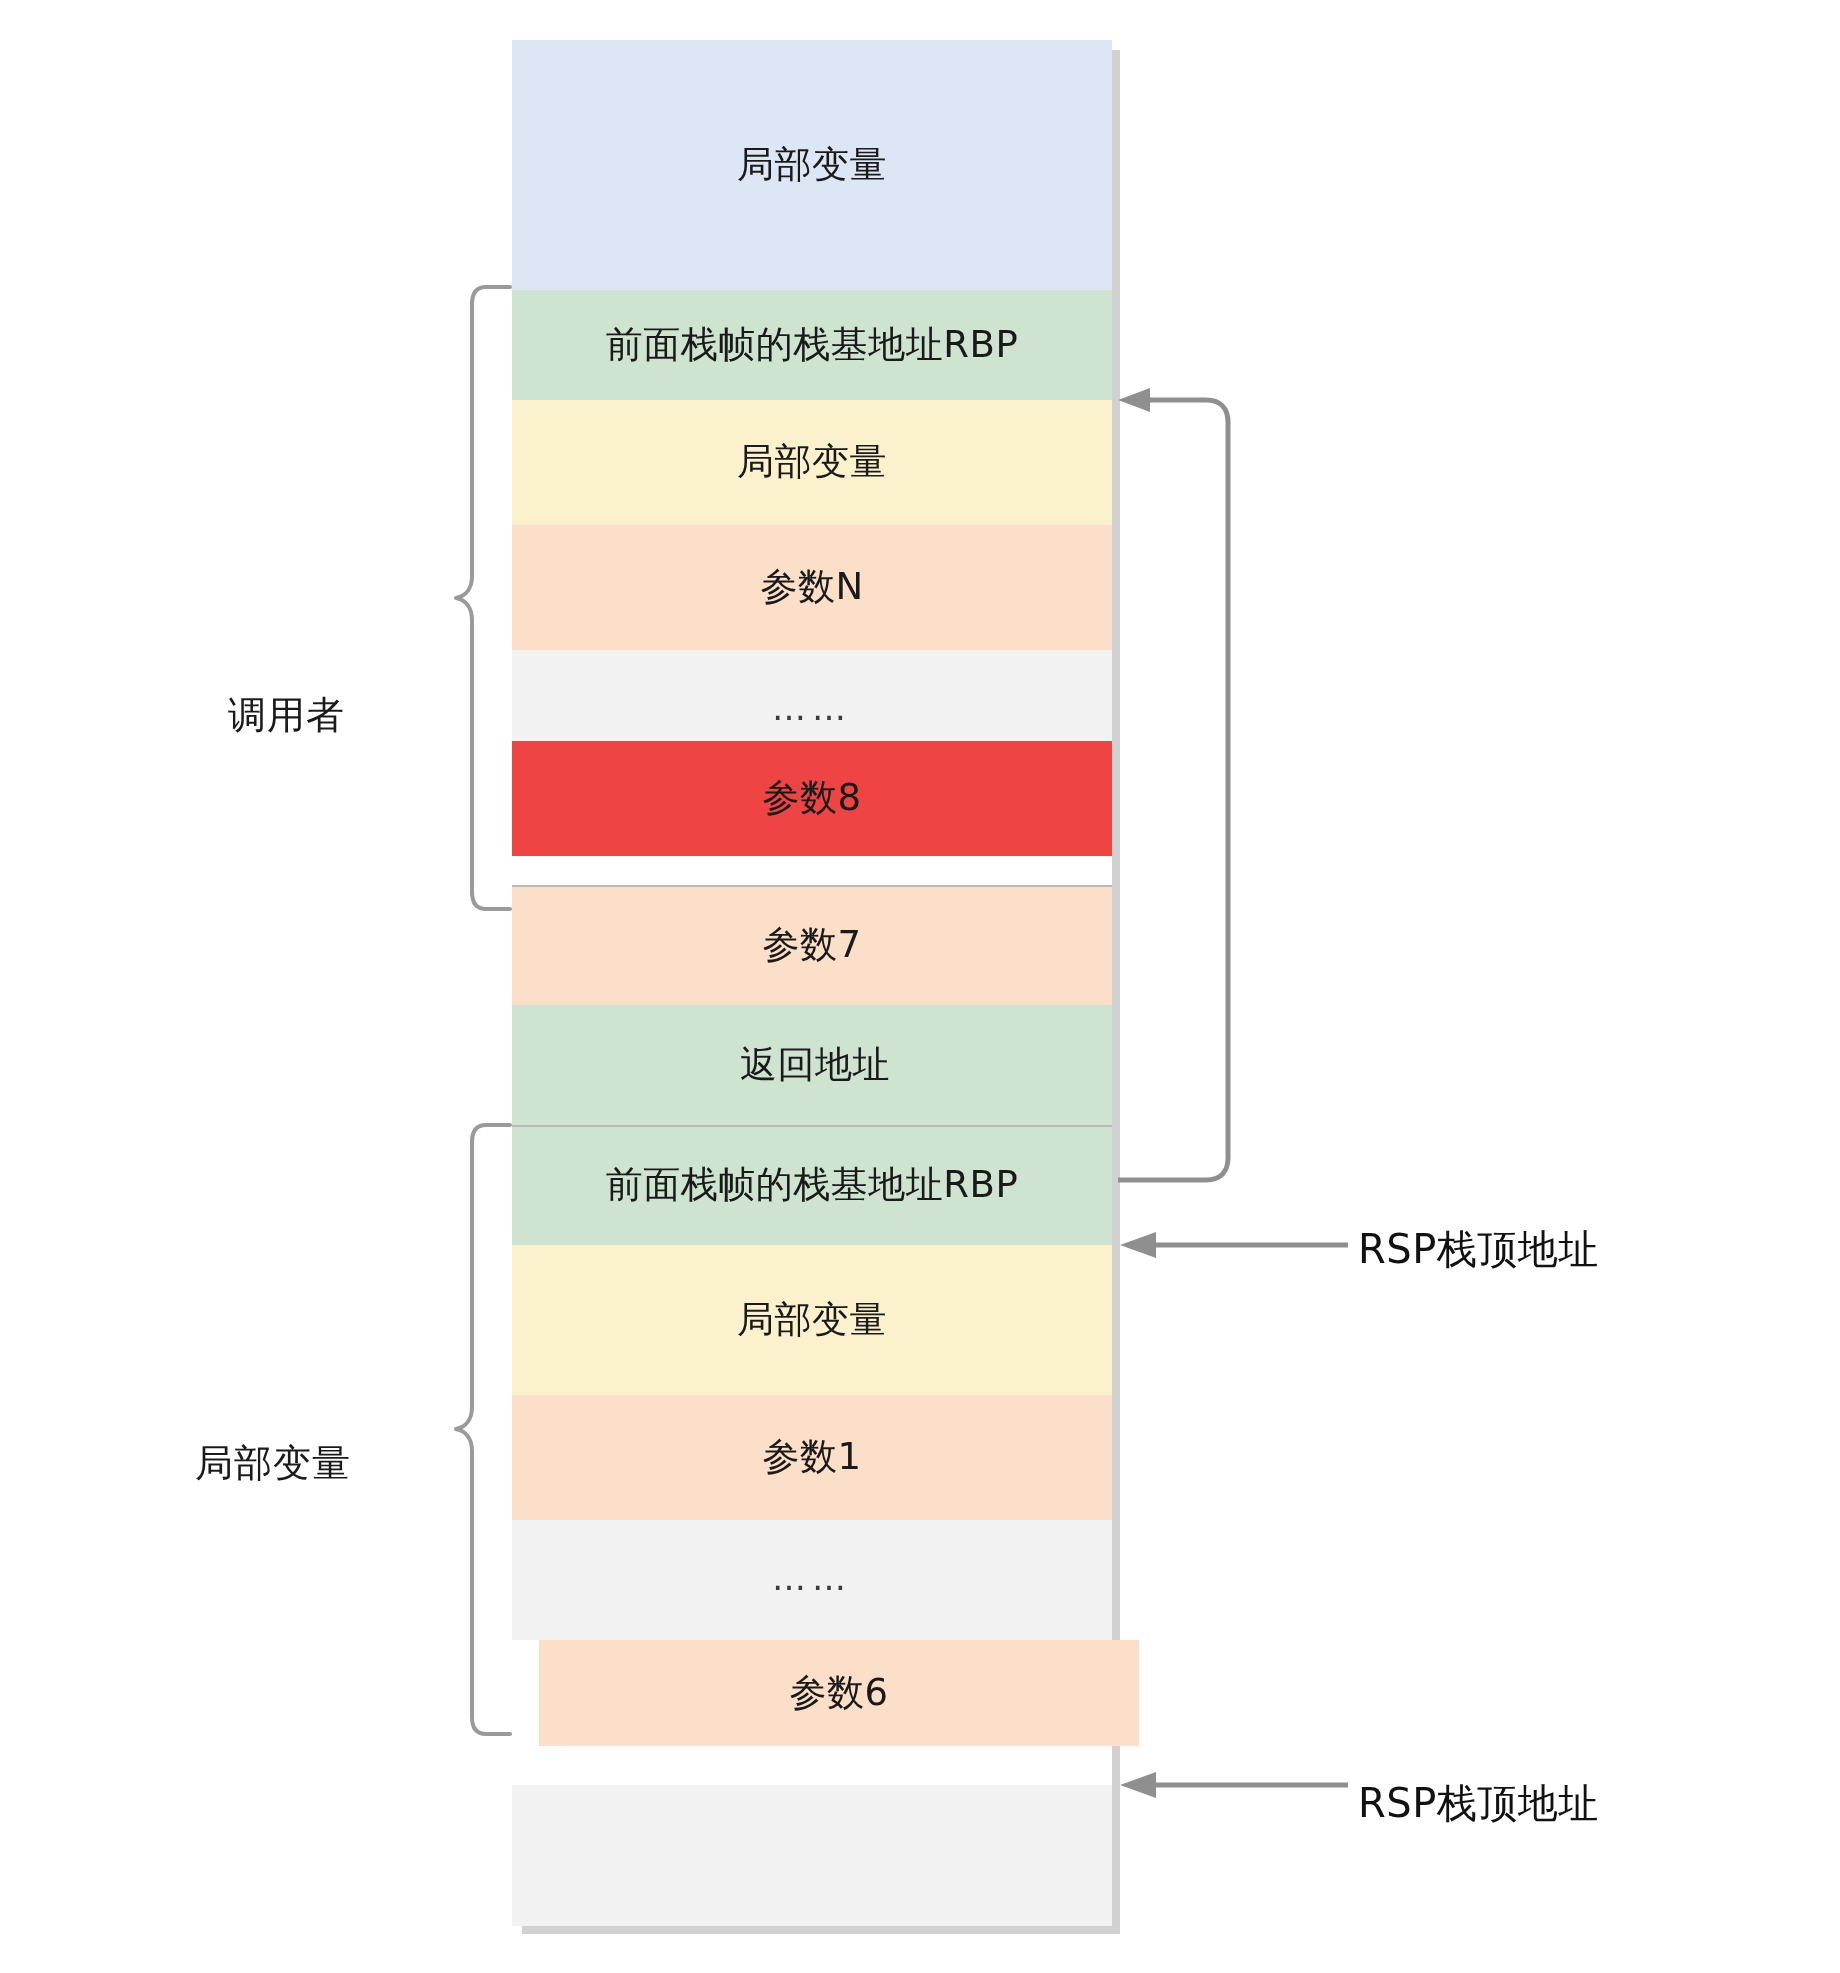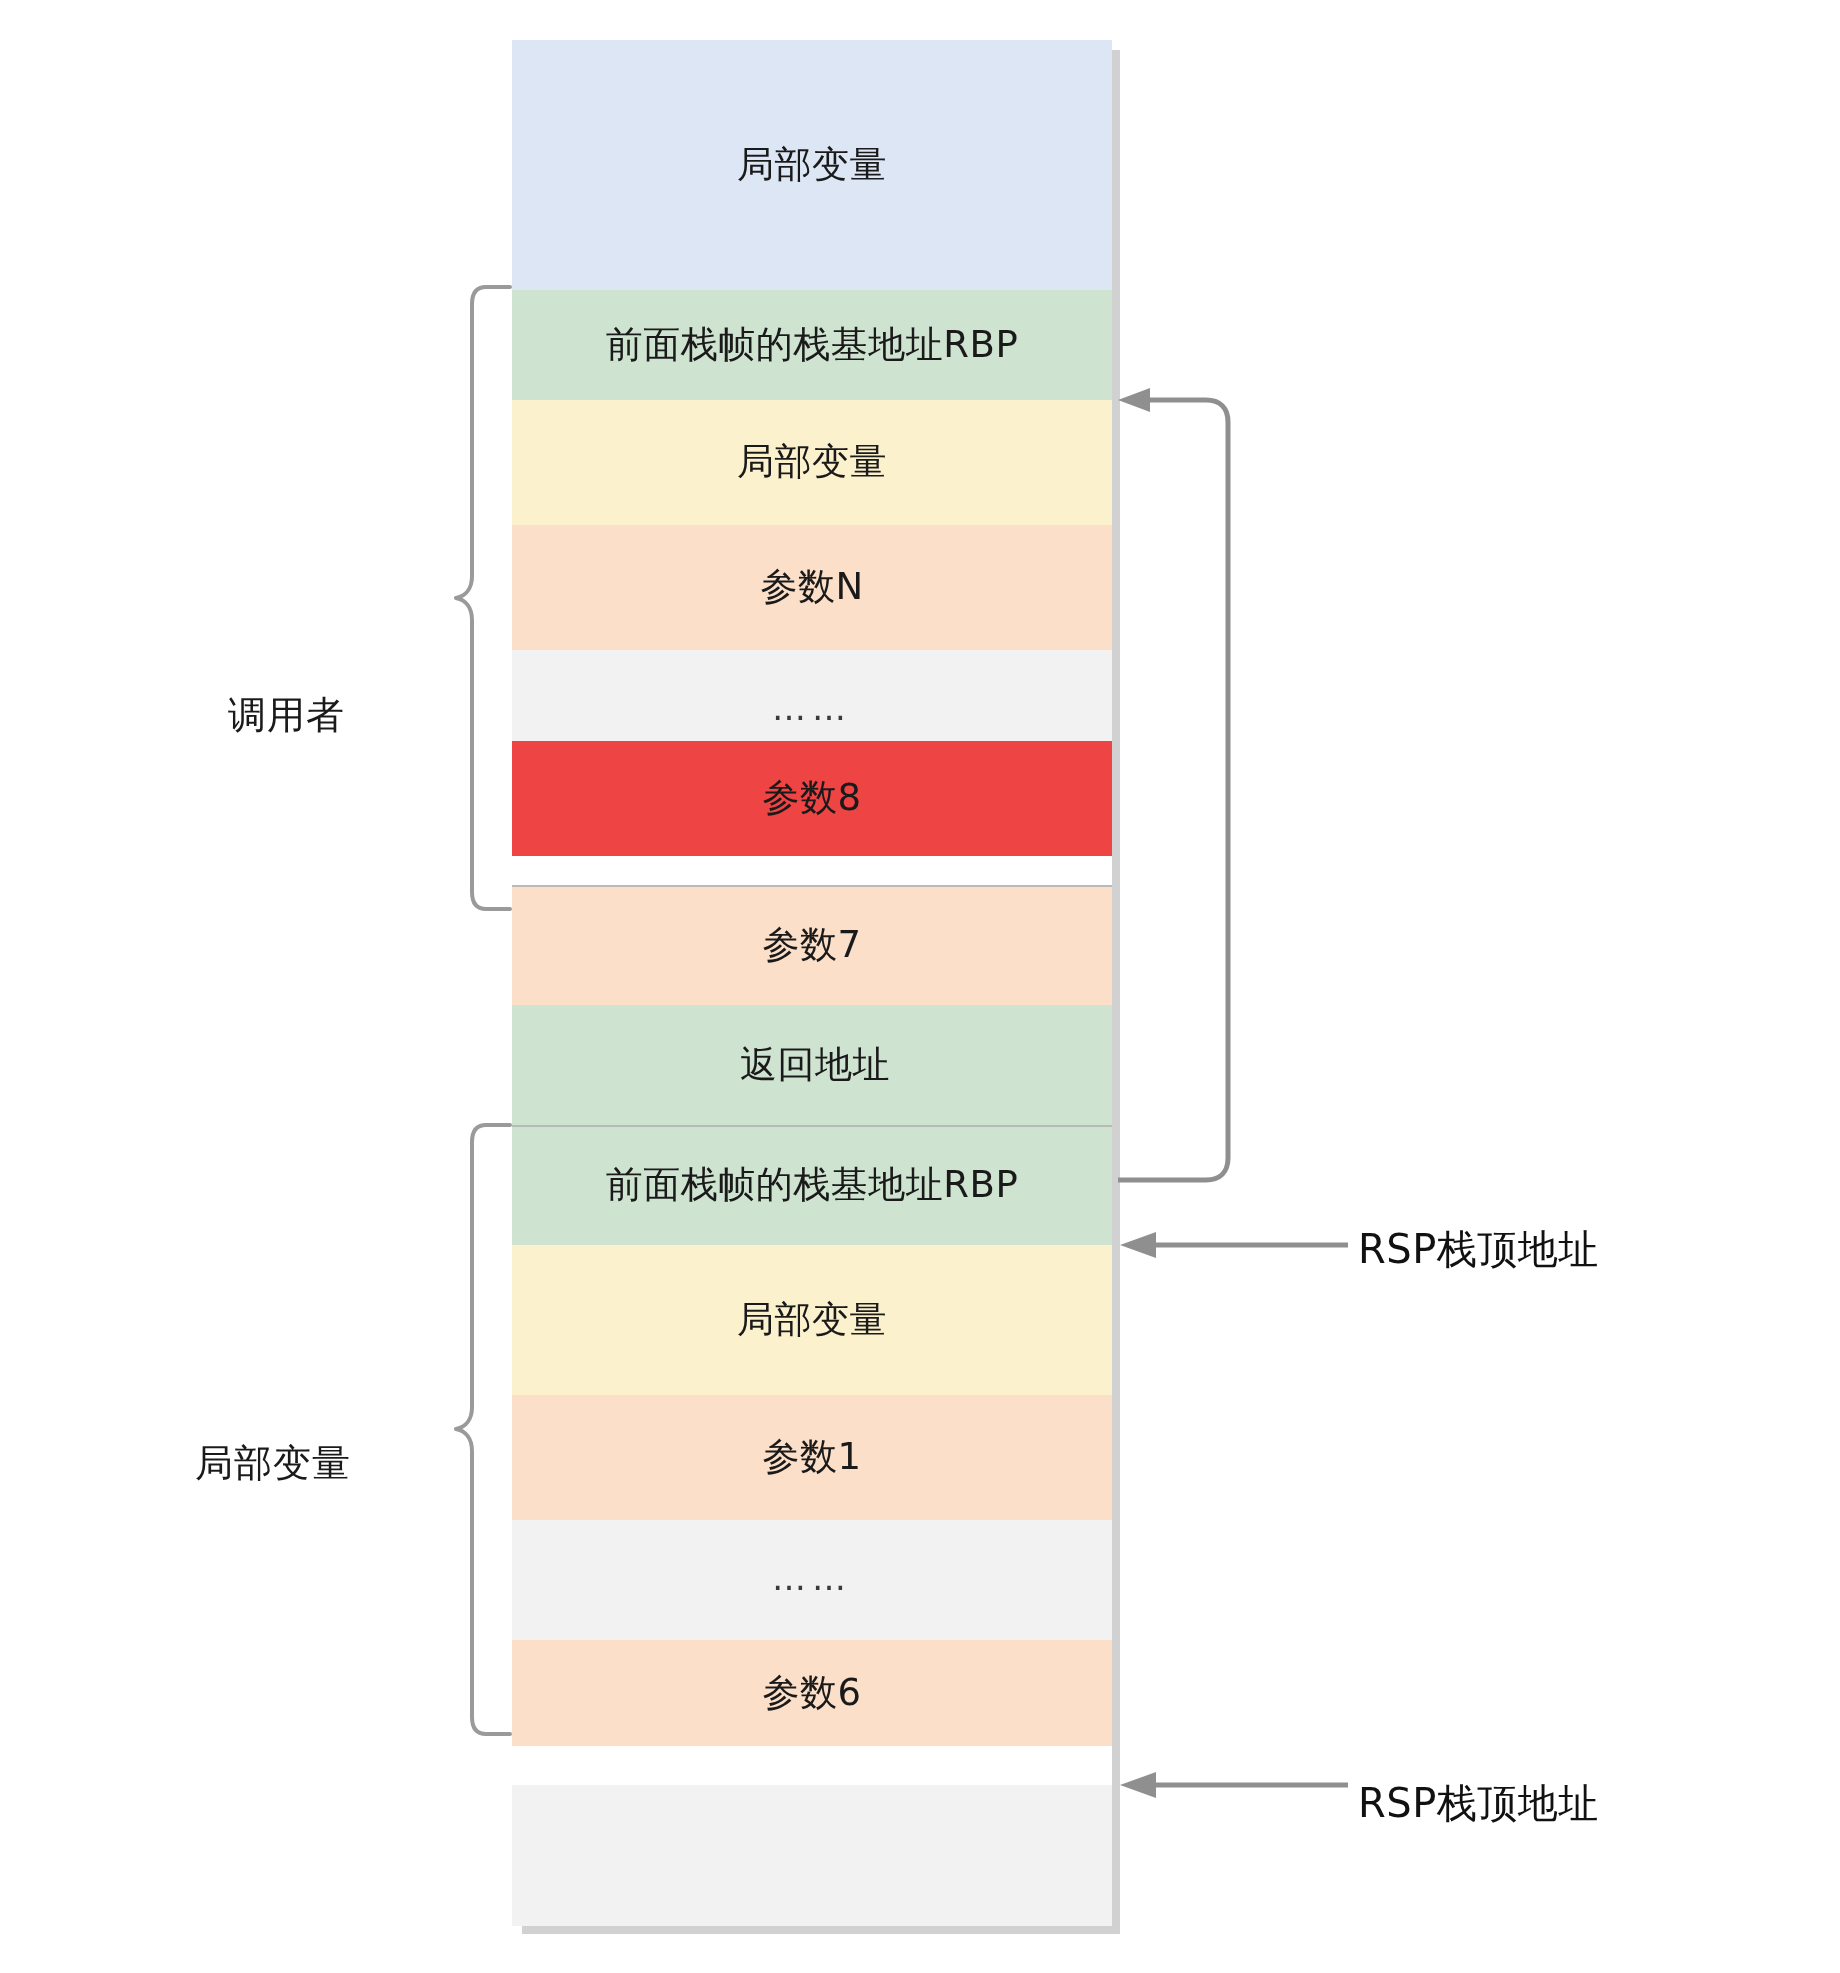--- a/index.html
+++ b/index.html
@@ -122,21 +122,21 @@
       <div class="divider-line" style="top: 1085px; background: rgb(185, 185, 185);"></div>
       <div class="stack-block" style="top: 1205px; height: 150px; background: rgb(252, 241, 205);">
         <span class="block-label">局部变量</span>
       </div>
       <div class="stack-block" style="top: 1355px; height: 125px; background: rgb(251, 223, 200);">
         <span class="block-label">参数1</span>
       </div>
       <div class="stack-block dots" style="top: 1480px; height: 120px; background: rgb(242, 242, 242);">
         <span class="block-label">……</span>
       </div>
-      <div class="stack-block" style="top: 1600px; height: 106px; background: rgb(251, 223, 200);">
+      <div class="stack-block" style="top: 1600px; height: 106px; background: rgb(251, 223, 200); margin-left: 27px;">
         <span class="block-label">参数6</span>
       </div>
       <div class="stack-block" style="top: 1745px; height: 141px; background: rgb(242, 242, 242);"></div>
     </div>
 
   <div class="brace" style="left:452px; top:285px;">
     <svg width="60" height="630" viewBox="0 0 60 630" fill="none" xmlns="http://www.w3.org/2000/svg">
       <path d="M58 2 H34 C24 2 20 9 20 19 V291 C20 303 14 311 4 313 C14 315 20 323 20 335 V607 C20 617 24 624 34 624 H58" stroke="#9a9a9a" stroke-width="4" fill="none" stroke-linecap="round" stroke-linejoin="round"></path>
     </svg>
   </div>

